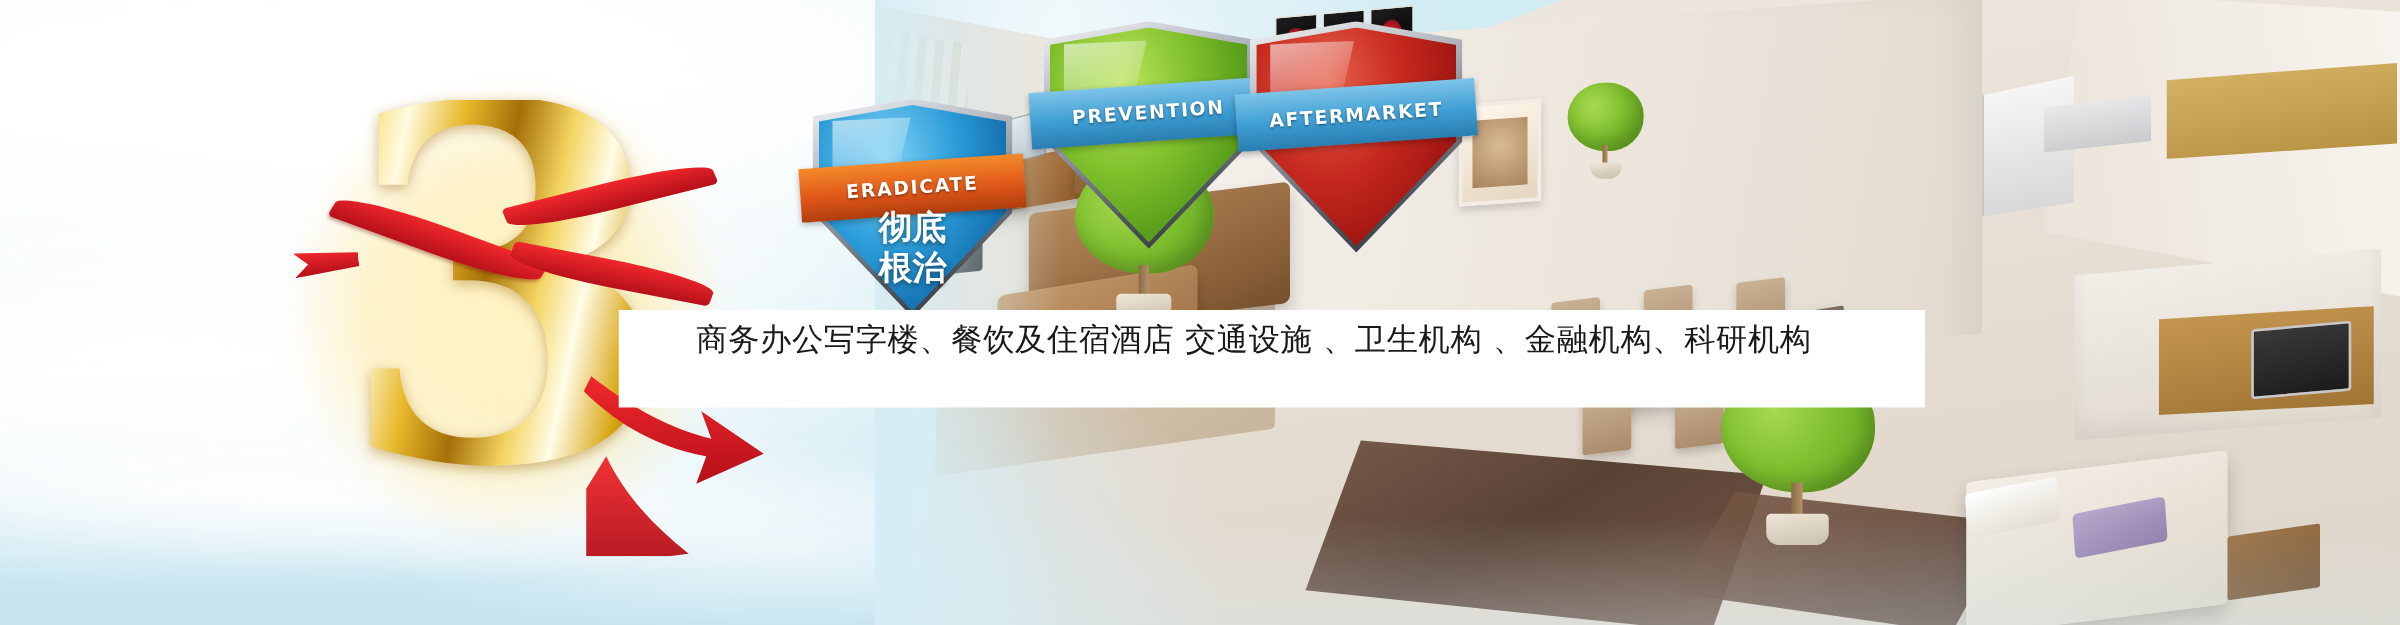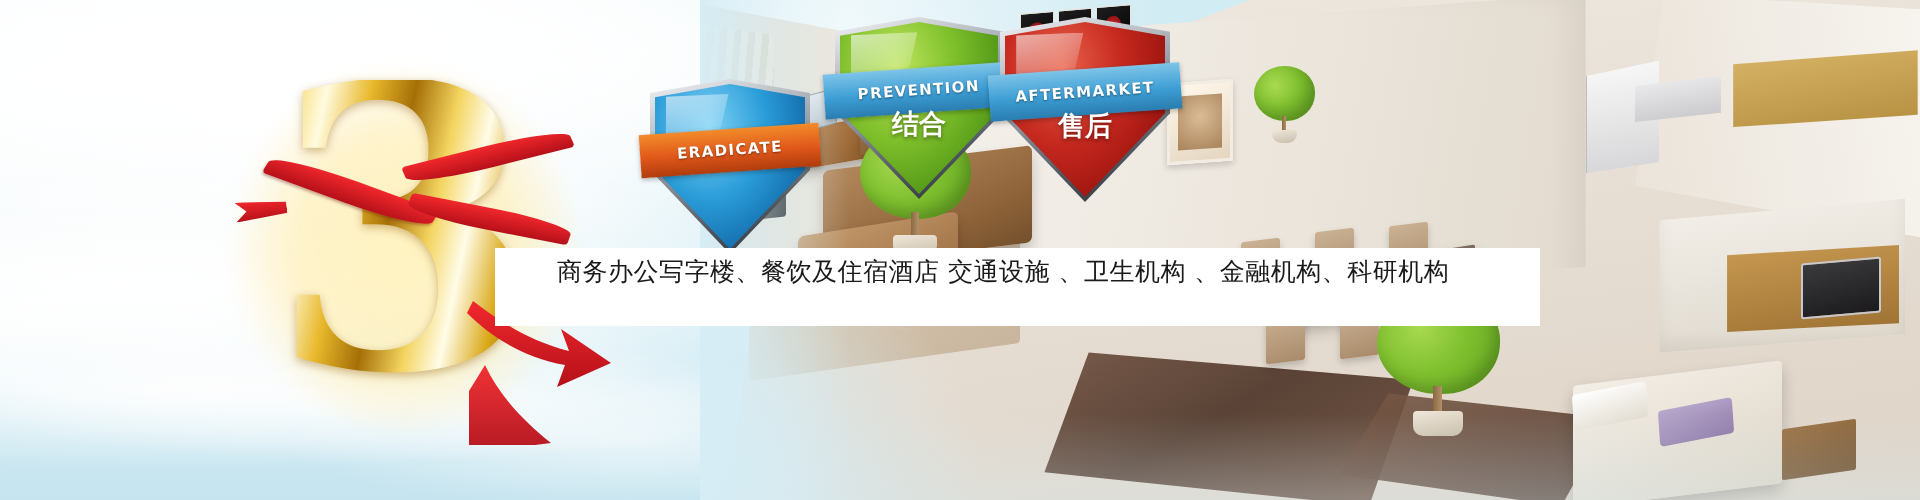--- a/index.html
+++ b/index.html
@@ -495,43 +495,45 @@
     </div>
   </div>
 
   <div class="shield sh-blue" id="shield-eradicate">
     <div class="sh-outer"></div>
     <div class="sh-body"></div>
     <div class="sh-gloss"></div>
     <div class="ribbon rb-orange">
       <span>ERADICATE</span>
     </div>
+    <div class="sh-cn">
+      <div>彻底</div>
+      <div>根治</div>
+    </div>
   </div>
 
   <div class="shield sh-green" id="shield-prevention">
     <div class="sh-outer"></div>
     <div class="sh-body"></div>
     <div class="sh-gloss"></div>
     <div class="ribbon rb-blue">
       <span>PREVENTION</span>
     </div>
     <div class="sh-cn">
-      <div>结合</div>
     </div>
   </div>
 
   <div class="shield sh-red" id="shield-aftermarket">
     <div class="sh-outer"></div>
     <div class="sh-body"></div>
     <div class="sh-gloss"></div>
     <div class="ribbon rb-blue">
       <span>AFTERMARKET</span>
     </div>
     <div class="sh-cn">
-      <div>售后</div>
     </div>
   </div>
 
   <div class="panel">
     <p>商务办公写字楼、餐饮及住宿酒店 交通设施 、卫生机构 、金融机构、科研机构</p>
   </div>
 
 
 </div>
 

